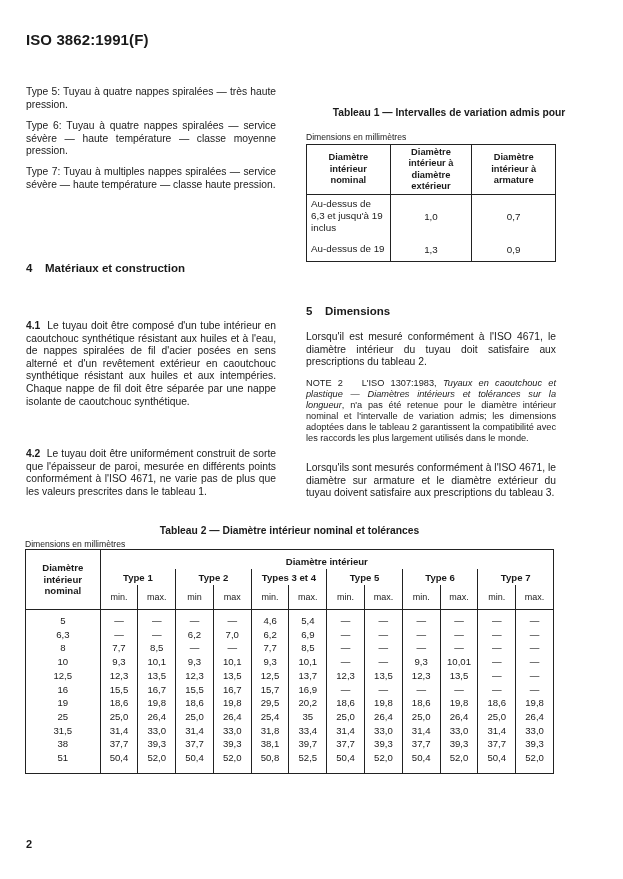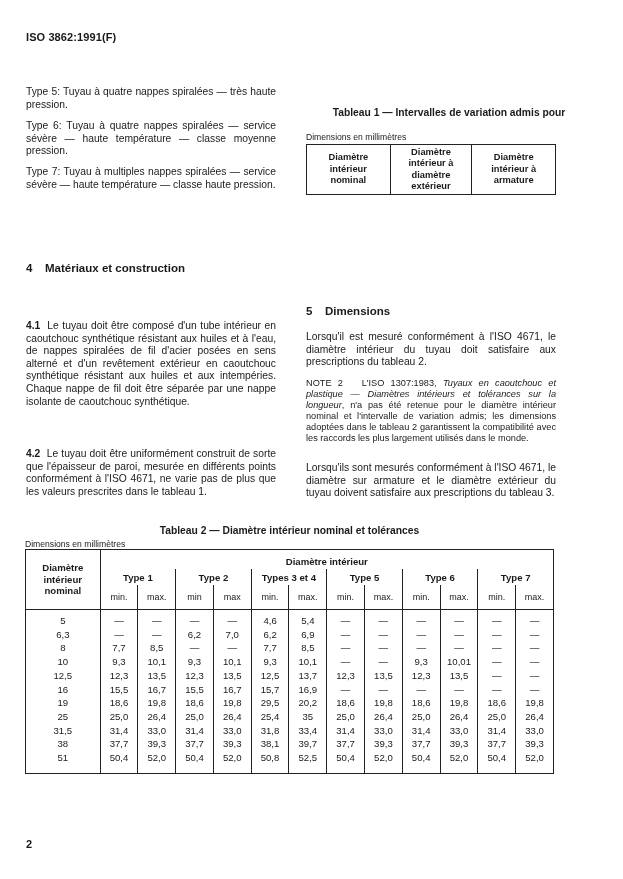--- a/index.html
+++ b/index.html
@@ -1,18 +1,18 @@
 <!DOCTYPE html>
 <html><head>
 <meta charset="utf-8">
 <style>
   html,body{margin:0;padding:0;background:#fff;}
   body{width:623px;height:879px;position:relative;overflow:hidden;font-family:"Liberation Sans",sans-serif;color:#1a1a1a;}
   .abs{position:absolute;}
-  .hdr{left:26px;top:31px;font-size:11px;font-weight:bold;letter-spacing:0.1px;}
+  .hdr{left:26px;top:31px;font-size:15px;font-weight:bold;letter-spacing:0.1px;}
   .para{font-size:10.3px;line-height:12.6px;text-align:justify;}
   .sec{font-size:11.5px;font-weight:bold;}
   .sec .num{display:inline-block;width:19px;}
   .b{font-weight:bold;}
   .cap{font-size:10.3px;font-weight:bold;text-align:center;line-height:12.6px;}
   .dim{font-size:8.6px;text-align:left;}
   table{border-collapse:collapse;}
   .t1{left:306px;top:144px;width:250px;font-size:9.8px;}
   .t1 td,.t1 th{border-left:1.5px solid #222;border-right:1.5px solid #222;padding:0 4px;vertical-align:middle;}
   .t1{border:1.5px solid #222;}
@@ -59,20 +59,30 @@
       <col style="width:84px">
       <col style="width:82px">
       <col style="width:84px">
     </colgroup>
   <tbody>
       <tr>
     <th>Diamètre intérieur nominal</th>
     <th>Diamètre intérieur à diamètre extérieur</th>
     <th>Diamètre intérieur à armature</th>
   </tr>
+  <tr>
+    <td class="l" style="height:42px;">Au-dessus de 6,3 et jusqu'à 19 inclus</td>
+    <td class="c">1,0</td>
+    <td class="c">0,7</td>
+  </tr>
+  <tr>
+    <td class="l" style="height:24px;">Au-dessus de 19</td>
+    <td class="c">1,3</td>
+    <td class="c">0,9</td>
+  </tr>
 </tbody>
   </table>
 
 <div class="abs sec" style="left:306px;top:305px;">
   <span class="num">5</span><span>Dimensions</span>
 </div>
 <div class="abs para" style="left:306px;top:331px;width:250px;">Lorsqu'il est mesuré conformément à l'ISO 4671, le diamètre intérieur du tuyau doit satisfaire aux prescriptions du tableau 2.</div>
 <div class="abs para" style="left:306px;top:378px;width:250px;font-size:9.2px;line-height:11px;">
   <span>NOTE 2</span>&nbsp;&nbsp;&nbsp;<span>L'ISO 1307:1983,</span> <i>Tuyaux en caoutchouc et plastique — Diamètres intérieurs et tolérances sur la longueur</i><span>, n'a pas été retenue pour le diamètre intérieur nominal et l'intervalle de variation admis; les dimensions adoptées dans le tableau 2 garantissent la compatibilité avec les raccords les plus largement utilisés dans le monde.</span>
 </div>

